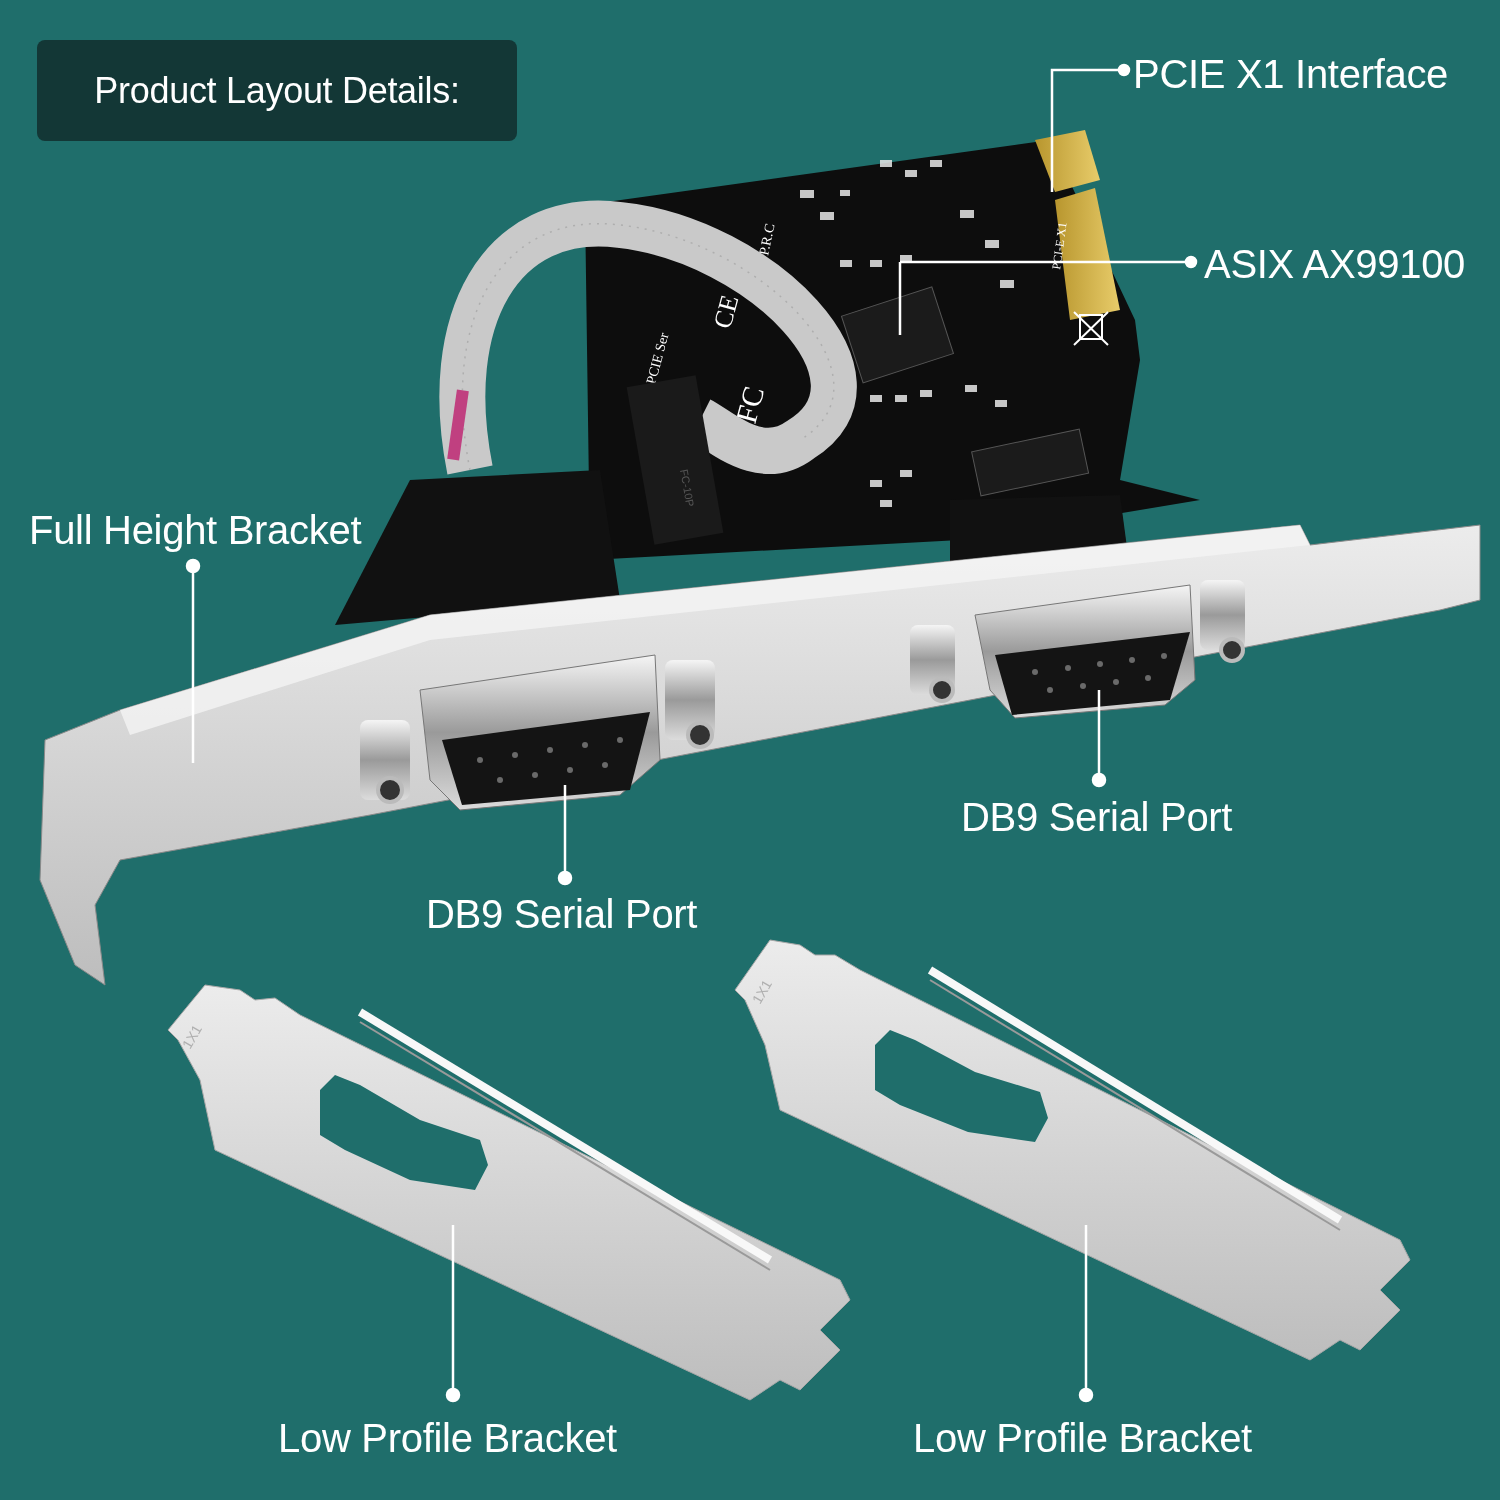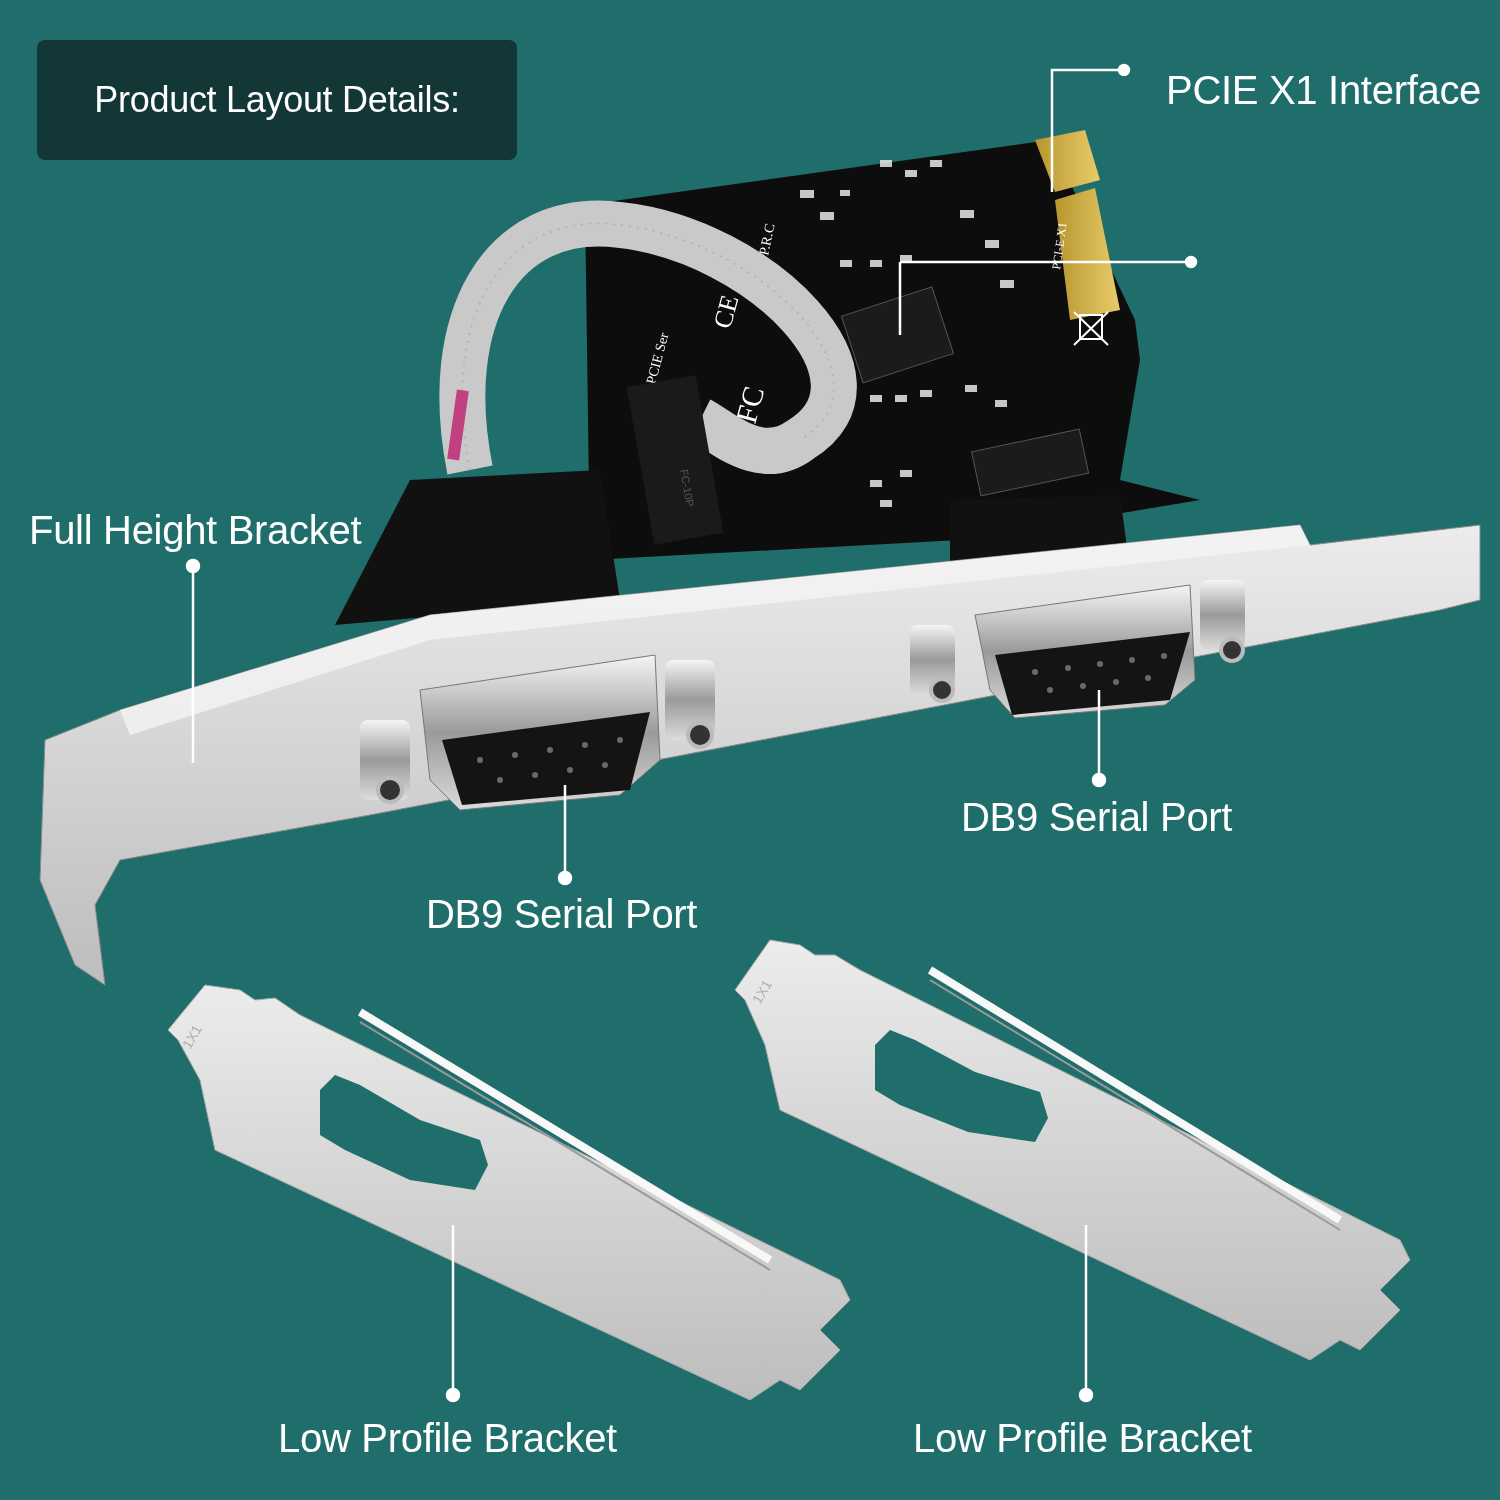--- a/index.html
+++ b/index.html
@@ -1,19 +1,19 @@
 <!DOCTYPE html>
 <html><head>
 <meta charset="utf-8">
 <style>
   html, body { margin:0; padding:0; }
   body { width:1500px; height:1500px; background:#1f6e6b; overflow:hidden; position:relative;
          font-family:"Liberation Sans", sans-serif; }
   .stage { position:absolute; left:0; top:0; width:1500px; height:1500px; }
-  .title-box { position:absolute; left:37px; top:40px; width:480px; height:120px; background:#133736;
+  .title-box { position:absolute; left:37px; top:40px; width:480px; height:101px; background:#133736;
                border-radius:8px; display:flex; align-items:center; justify-content:center; }
   .title-box span { color:#ffffff; font-size:36px; letter-spacing:-0.3px; }
   .label { position:absolute; color:#ffffff; font-size:40px; white-space:nowrap; letter-spacing:-0.3px; }
   svg.art { position:absolute; left:0; top:0; }
 </style>
 </head>
 <body>
 
 <div class="stage">
 
@@ -169,20 +169,21 @@
       <circle cx="565" cy="878" r="6"></circle>
       <line x1="1099" y1="690" x2="1099" y2="780"></line>
       <circle cx="1099" cy="780" r="6"></circle>
       <line x1="453" y1="1225" x2="453" y2="1395"></line>
       <circle cx="453" cy="1395" r="6"></circle>
       <line x1="1086" y1="1225" x2="1086" y2="1395"></line>
       <circle cx="1086" cy="1395" r="6"></circle>
     </g>
   </svg>
 
-  <div class="label" style="left:1133px; top:68px;margin-left:33px;">PCIE X1 Interface</div>
+  <div class="label" style="left:1133px; top:52px;">PCIE X1 Interface</div>
+  <div class="label" style="left:1204px; top:242px;">ASIX AX99100</div>
   <div class="label" style="left:17px; top:508px;margin-left:12px;">Full Height Bracket</div>
   <div class="label" style="left:426px; top:892px;">DB9 Serial Port</div>
   <div class="label" style="left:961px; top:795px;">DB9 Serial Port</div>
   <div class="label" style="left:278px; top:1416px;">Low Profile Bracket</div>
   <div class="label" style="left:913px; top:1416px;">Low Profile Bracket</div>
 
 </div>
 
 </body></html>

